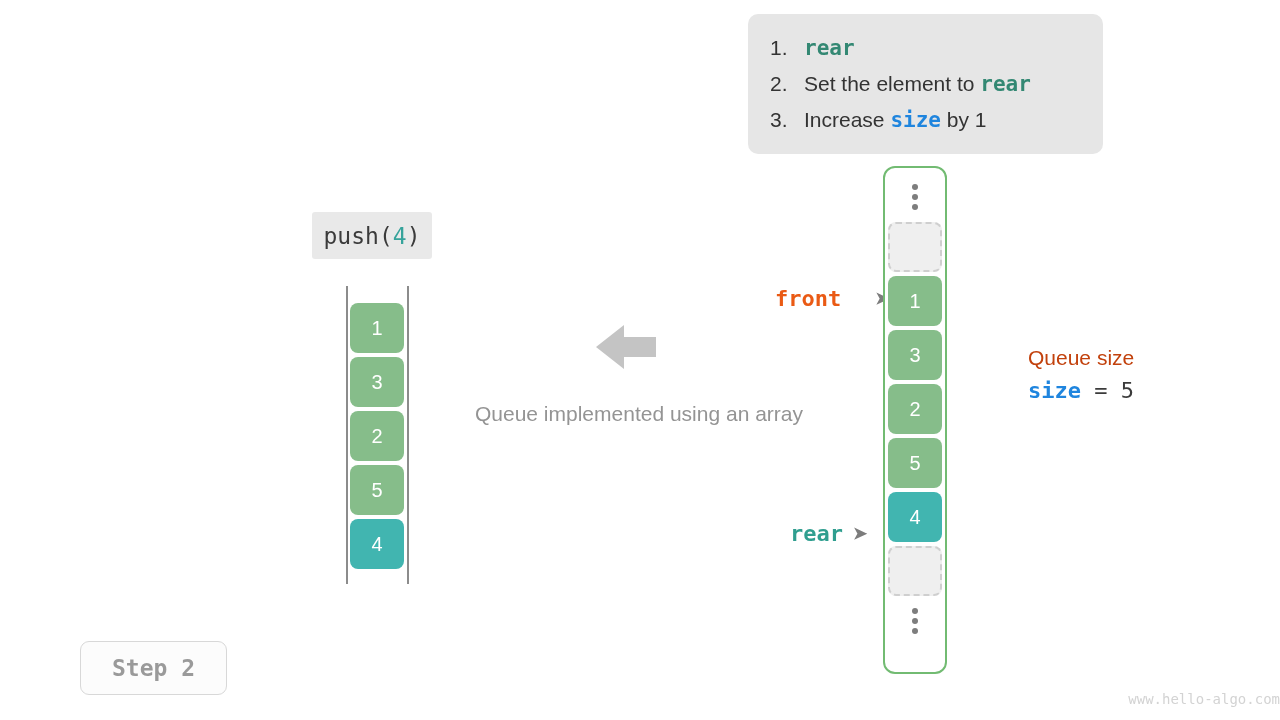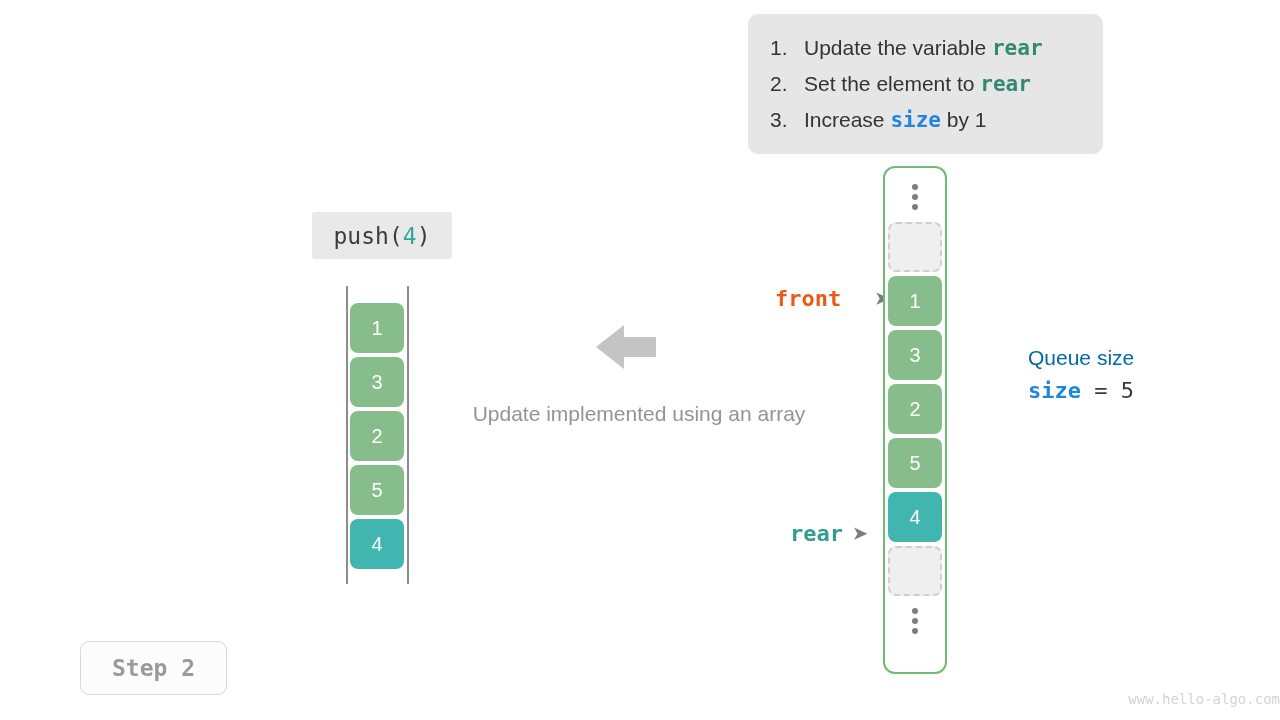--- a/index.html
+++ b/index.html
@@ -28,21 +28,21 @@
   .instr-num{width:34px;flex:0 0 34px;color:#333333;}
   .instr-text{white-space:pre;}
   .mono{font-family:"DejaVu Sans Mono","Liberation Mono",monospace;font-weight:bold;}
   .kw-rear{color:#338873;}
   .kw-size{color:#1f85de;text-align:right;}
   .kw-teal{color:#36a39b;}
 
   
   #push-label{
     position:absolute;left:312px;top:212px;
-    width:140px;height:47px;
+    width:120px;height:47px;
     background:#e9e9e9;border-radius:3px;
     display:flex;align-items:center;justify-content:center;
     font-family:"DejaVu Sans Mono","Liberation Mono",monospace;
     font-size:23px;color:#3b3b3b;
   }
 
   
   #logical-queue{position:absolute;left:346px;top:286px;width:63px;height:298px;}
   #logical-queue .rail{
     position:absolute;top:0;width:2px;height:298px;background:#8c8c8c;
@@ -102,21 +102,21 @@
     display:flex;flex-direction:column;align-items:center;justify-content:center;
     margin-bottom:4px;
   }
   .ellipsis i{
     display:block;width:6px;height:6px;border-radius:50%;
     background:#7d7d7d;margin:2px 0;
   }
 
   
   #queue-size{position:absolute;left:1028px;top:343px;}
-  #queue-size .qs-title{font-size:21px;color:#0369a1;line-height:30px;}
+  #queue-size .qs-title{font-size:21px;color:#c2410c;line-height:30px;}
   #queue-size .qs-expr{
     font-family:"DejaVu Sans Mono","Liberation Mono",monospace;
     font-size:22px;line-height:36px;color:#3b3b3b;white-space:pre;
   }
   #queue-size .qs-expr .kw-size{font-weight:bold;}
 
   
   #step-badge{
     position:absolute;left:36px;top:641px;
     width:145px;height:52px;
@@ -137,21 +137,20 @@
   }
 </style>
 </head>
 <body>
 
 <div class="stage">
 
   <div id="instructions">
     <div class="instr-row">
       <span class="instr-num">1.</span>
-      <span class="instr-text">Update the variable </span>
       <span class="instr-text mono kw-rear">rear</span>
       <span class="instr-text"></span>
     </div>
     <div class="instr-row">
       <span class="instr-num">2.</span>
       <span class="instr-text">Set the element to </span>
       <span class="instr-text mono kw-rear">rear</span>
       <span class="instr-text"></span>
     </div>
     <div class="instr-row">
@@ -180,21 +179,21 @@
     </div>
   </div>
 
   <div id="flow-arrow">
     <svg width="60" height="48" viewBox="0 0 60 48" xmlns="http://www.w3.org/2000/svg">
       <polygon points="0,24 28,2 28,14 60,14 60,34 28,34 28,46" fill="#c4c4c4"></polygon>
     </svg>
   </div>
 
   <div id="caption">
-    <span id="caption-inner">Update implemented using an array</span>
+    <span id="caption-inner">Queue implemented using an array</span>
   </div>
 
   <div class="ptr" id="ptr-front">
     <span>front</span>
     <span class="arrowhead">➤</span>
   </div>
   <div class="ptr" id="ptr-rear">
     <span>rear</span>
     <span class="arrowhead">➤</span>
   </div>

